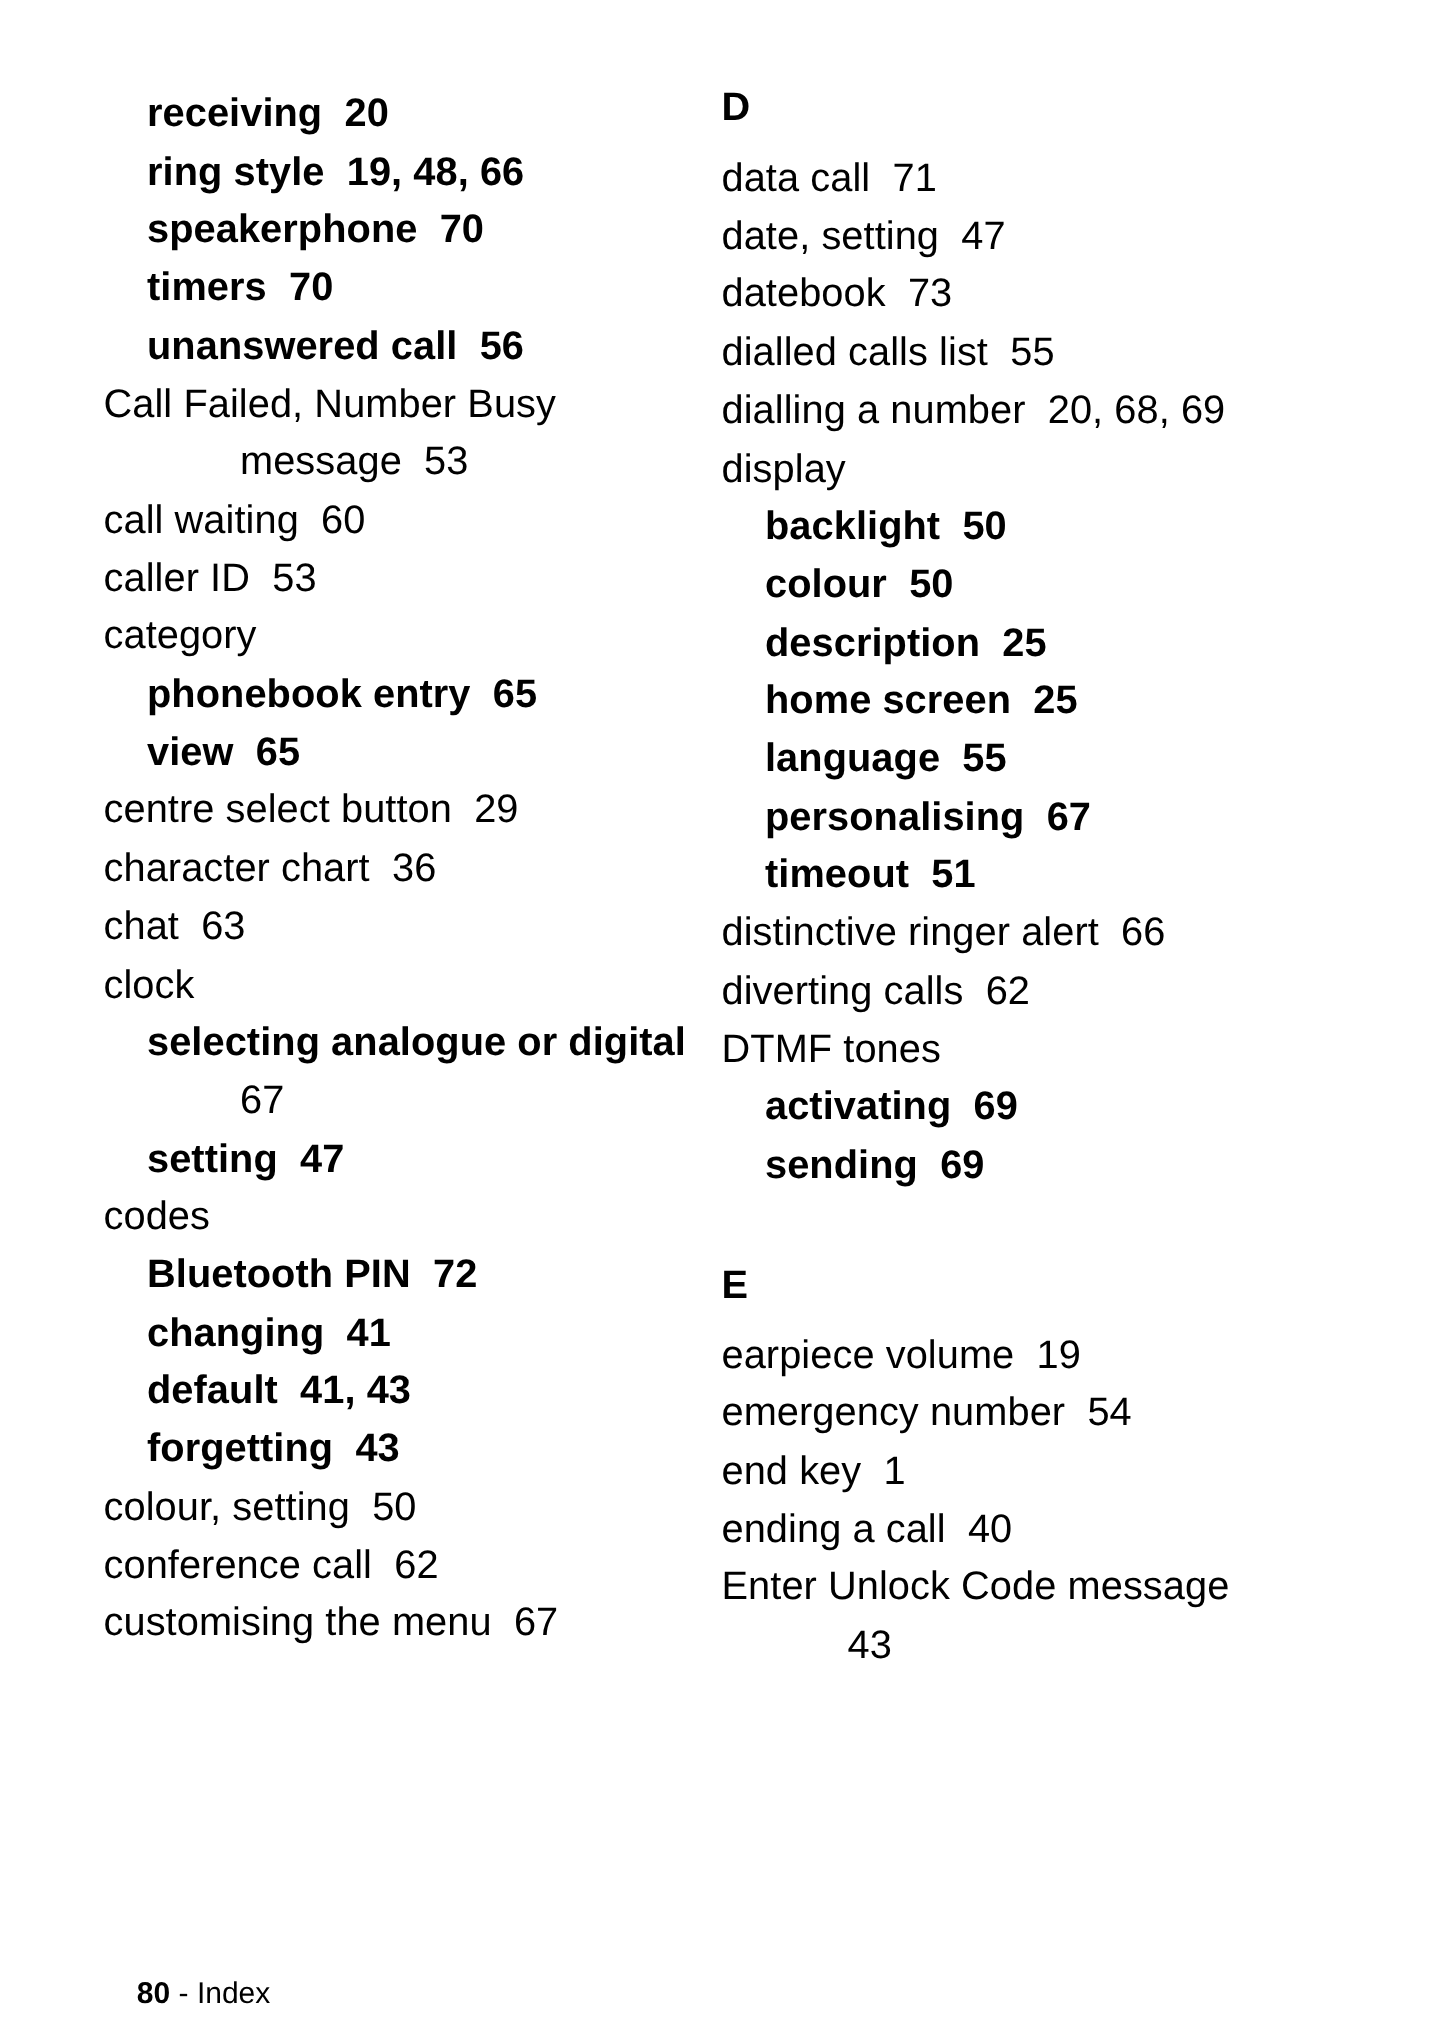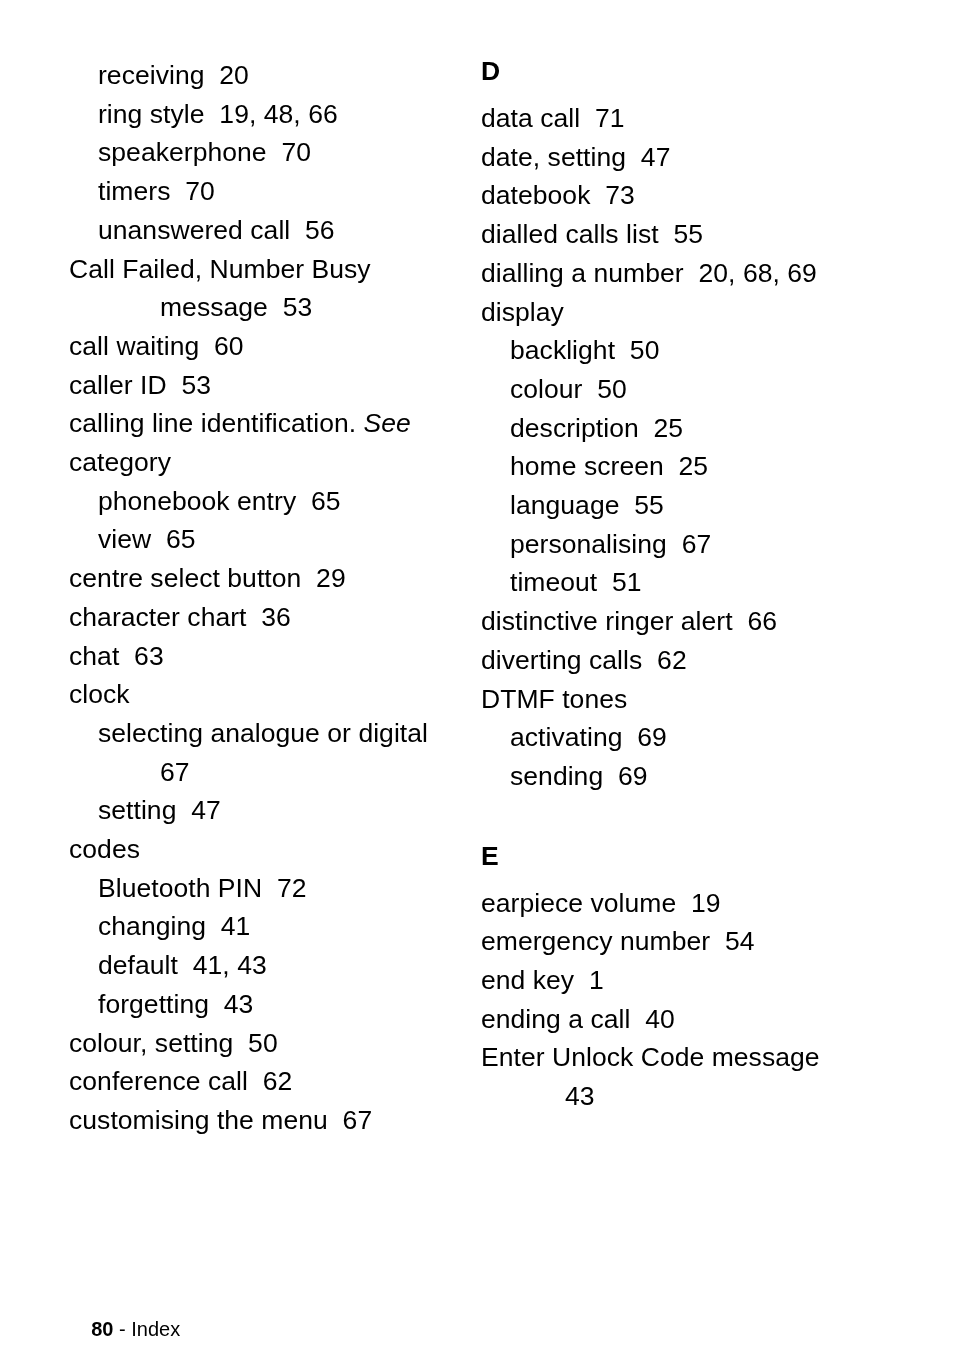--- a/index.html
+++ b/index.html
@@ -37,21 +37,21 @@
   .col-right { left: 481px; width: 400px; }
 
   
   .entry {
     font-size: 26.5px;
     line-height: 38.7px;
     white-space: pre;
     letter-spacing: 0.05px;
   }
   .lvl0 { padding-left: 0px; }
-  .lvl1 { padding-left: 29px; }
+  .lvl1 { padding-left: 29px; font-weight: bold; }
   .cont { padding-left: 91px; }
   .cont-r { padding-left: 84px; }
 
   .entry .see {
     font-style: italic;
   }
 
   
   .section-heading {
     font-size: 26.5px;
@@ -89,21 +89,20 @@
     <div class="col col-left" id="col-left">
         <div class="entry lvl1"><span>receiving  20</span></div>
         <div class="entry lvl1"><span>ring style  19, 48, 66</span></div>
         <div class="entry lvl1"><span>speakerphone  70</span></div>
         <div class="entry lvl1"><span>timers  70</span></div>
         <div class="entry lvl1"><span>unanswered call  56</span></div>
         <div class="entry lvl0"><span>Call Failed, Number Busy</span></div>
         <div class="entry cont"><span>message  53</span></div>
         <div class="entry lvl0"><span>call waiting  60</span></div>
         <div class="entry lvl0"><span>caller ID  53</span></div>
-        <div class="entry lvl0"><span>calling line identification. </span><span class="see">See</span></div>
         <div class="entry lvl0"><span>category</span></div>
         <div class="entry lvl1"><span>phonebook entry  65</span></div>
         <div class="entry lvl1"><span>view  65</span></div>
         <div class="entry lvl0"><span>centre select button  29</span></div>
         <div class="entry lvl0"><span>character chart  36</span></div>
         <div class="entry lvl0"><span>chat  63</span></div>
         <div class="entry lvl0"><span>clock</span></div>
         <div class="entry lvl1"><span>selecting analogue or digital</span></div>
         <div class="entry cont"><span>67</span></div>
         <div class="entry lvl1"><span>setting  47</span></div>

